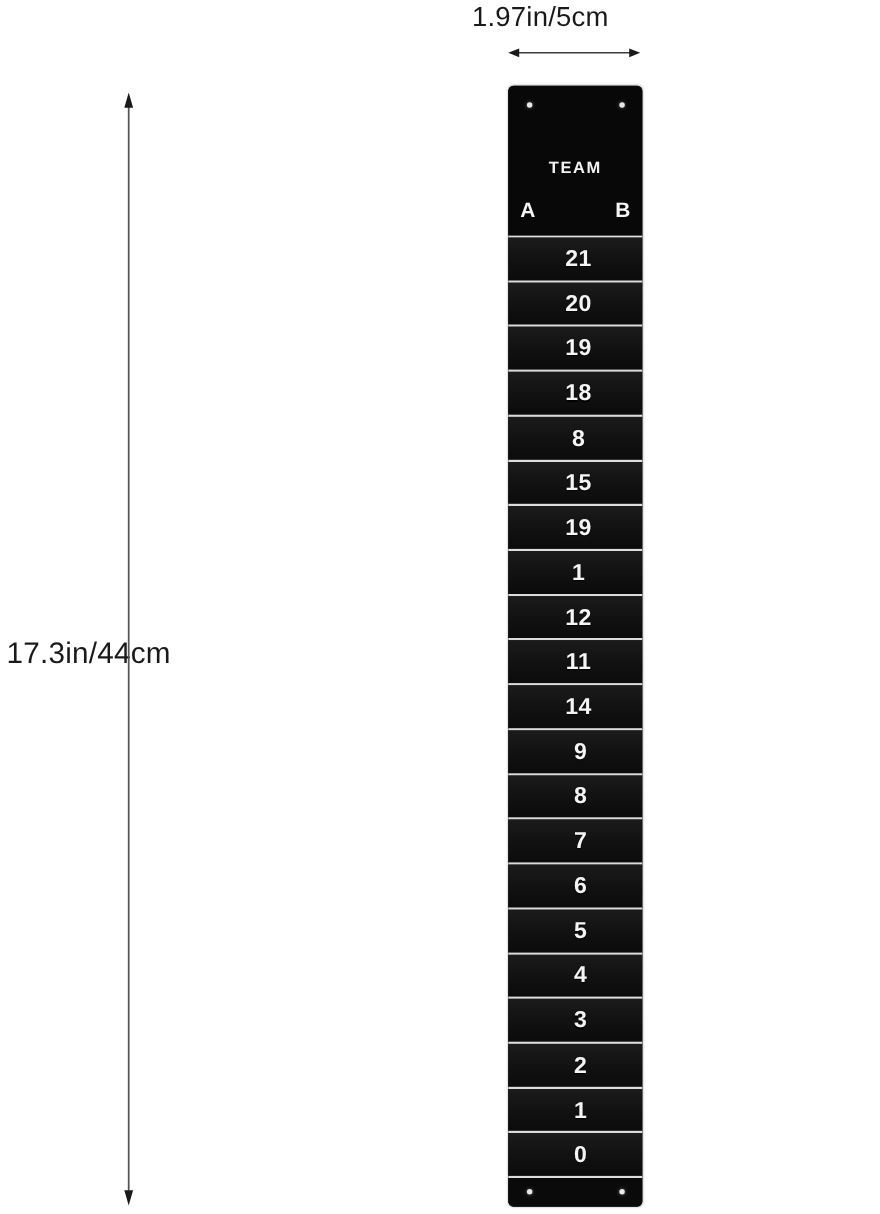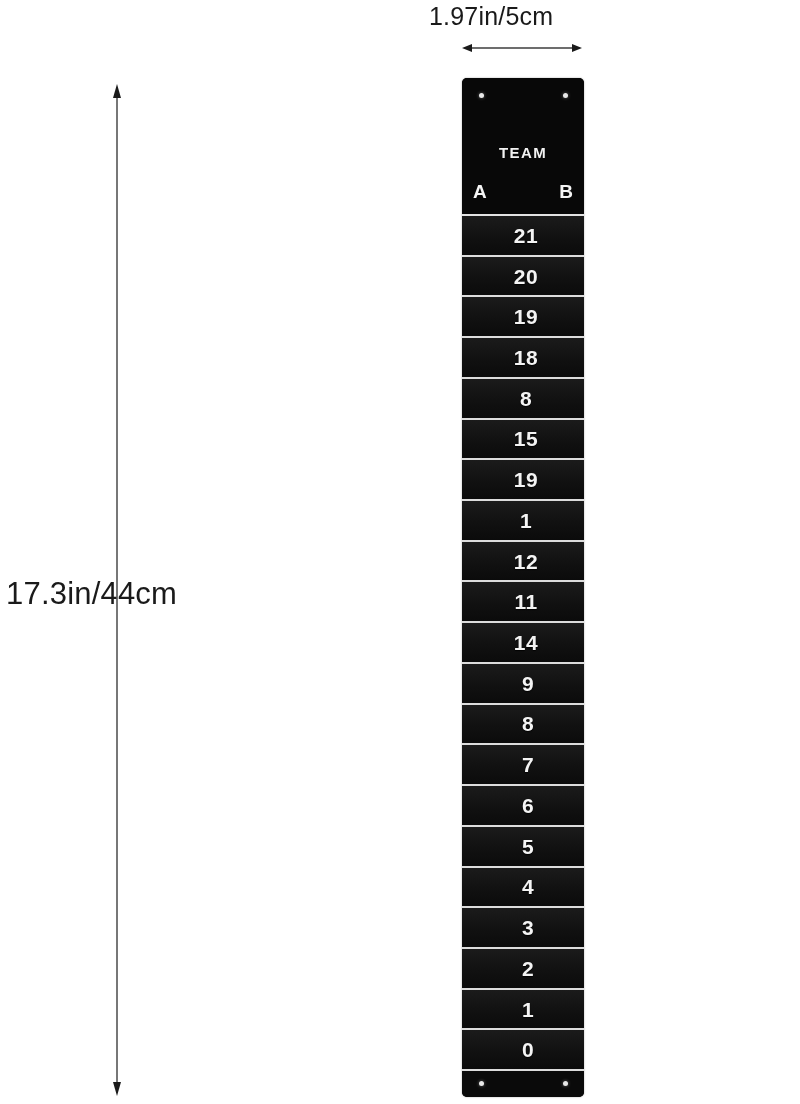--- a/index.html
+++ b/index.html
@@ -27,21 +27,21 @@
   }
   #width-label {
     top: 1px;
     left: 429px;
     font-size: 25px;
     line-height: 30px;
   }
   #height-label {
     top: 578px;
     left: 6px;
-    font-size: 31px;
+    font-size: 27px;
     line-height: 32px;
   }
 
   
   #width-arrow {
     position: absolute;
     left: 462px;
     top: 38px;
     width: 120px;
     height: 20px;

